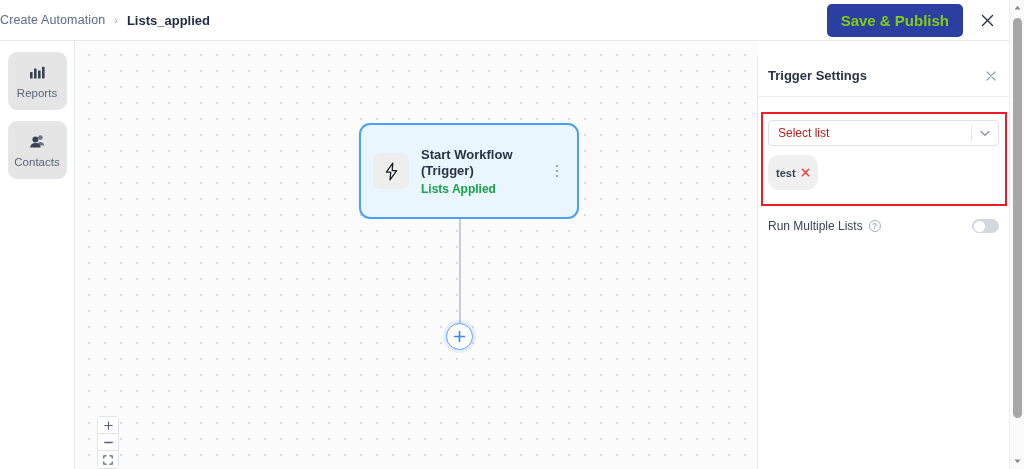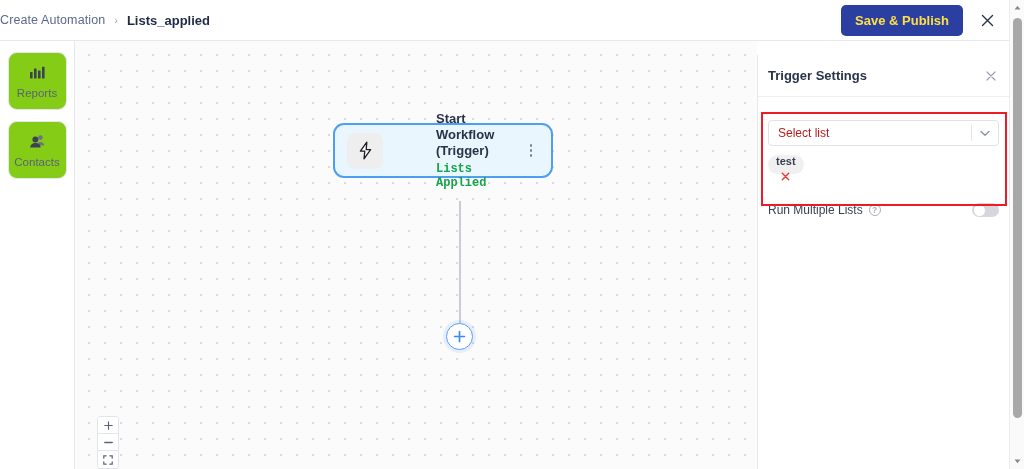--- a/index.html
+++ b/index.html
@@ -19,72 +19,72 @@
   }
   .crumb {
     font-size: 12.5px; color: #5b6b8c; letter-spacing: .1px;
   }
   .crumb-sep { margin: 0 9px; color: #9aa5bb; font-size: 11px; }
   .crumb-current { font-size: 13px; color: #1f2b45; font-weight: 700; }
   .topbar-right {
     margin-left: auto; display: flex; align-items: center; gap: 14px; margin-right: 12px;
   }
   .publish-btn {
-    background: #2b3fa0; color: #fde047; border: none; border-radius: 5px;
-    font-size: 13px; font-weight: 700; padding: 8px 14px; cursor: pointer;
+    background: #2b3fa0; color: #84cc16; border: none; border-radius: 5px;
+    font-size: 15px; font-weight: 700; padding: 8px 14px; cursor: pointer;
     font-family: "Liberation Sans", sans-serif; white-space: nowrap;
   }
   .close-x {
     width: 20px; height: 20px; cursor: pointer; position: relative;
     display: flex; align-items: center; justify-content: center;
   }
   .close-x svg { display: block; }
 
   
   .rail {
     position: absolute; left: 0; top: 41px; width: 75px; height: 428px;
     background: #fff; border-right: 1px solid #e6e8ec; z-index: 15;
     padding-top: 11px;
   }
   .rail-item {
     width: 59px; height: 58px; margin: 0 auto 11px auto;
-    border: 1px solid #e4e7ee; border-radius: 9px; background: #84cc16;
+    border: 1px solid #e4e7ee; border-radius: 9px; background: #e5e5e5;
     display: flex; flex-direction: column; align-items: center; justify-content: center;
     gap: 5px; cursor: pointer;
   }
   .rail-item.active { background: #e9f0fe; border-color: #e9f0fe; }
   .rail-label { font-size: 11.5px; color: #5a6478; }
   .rail-item.active .rail-label { color: #4c7ef3; }
   .rail-icon { height: 18px; display: flex; align-items: center; }
 
   
   .canvas {
     position: absolute; left: 75px; top: 41px; width: 682px; height: 428px;
     background-color: #fbfbfc;
     background-image: radial-gradient(#d8dae0 1px, transparent 1px);
     background-size: 16px 16px;
     background-position: 6px 6px;
     overflow: hidden;
   }
   .node {
-    position: absolute; left: 258px; top: 82px; width: 220px; height: 55px;
+    position: absolute; left: 284px; top: 82px; width: 220px; height: 96px;
     background: #e9f6fe; border: 2px solid #4d9ff5; border-radius: 11px;
-    display: flex; align-items: center; padding: 0 12px; cursor: pointer; gap: 41px;
+    display: flex; align-items: center; padding: 0 12px; cursor: pointer;
   }
   .node-icon {
     width: 36px; height: 36px; border-radius: 8px; background: #eeeeee;
     display: flex; align-items: center; justify-content: center; flex: 0 0 auto;
   }
   .node-text { margin-left: 12px; flex: 1 1 auto; min-width: 0; }
   .node-title {
     font-size: 13px; color: #2a3247; font-weight: 700; line-height: 16px;
     max-width: 125px;
   }
   .node-sub {
-    font-size: 12px; color: #16a34a; font-weight: 700; margin-top: 3px; line-height: 14px; font-family: Liberation Mono, monospace;
+    font-size: 12px; color: #16a34a; font-weight: 700; margin-top: 3px; line-height: 14px;
   }
   .node-menu {
     width: 16px; height: 22px; display: flex; flex-direction: column;
     align-items: center; justify-content: center; gap: 2.5px; cursor: pointer; flex: 0 0 auto;
   }
   .node-menu i { width: 2.5px; height: 2.5px; border-radius: 50%; background: #7b8494; display: block; }
 
   .connector {
     position: absolute; left: 384px; top: 160px; width: 1.5px; height: 122px;
     background: #c9ccd2;
@@ -120,22 +120,22 @@
   .field-label { font-size: 12.5px; color: #2a3247; font-weight: 400; }
   .select-box {
     margin-top: 9px; height: 26px; border: 1px solid #dfe2e8; border-radius: 4px;
     display: flex; align-items: center; background: #fff; cursor: pointer;
   }
   .select-ph { font-size: 12px; color: #b91c1c; padding-left: 9px; flex: 1 1 auto; }
   .select-div { width: 1px; height: 16px; background: #e5e7ed; }
   .select-arrow { width: 26px; display: flex; align-items: center; justify-content: center; }
   .chips { margin-top: 9px; display: flex; flex-wrap: wrap; gap: 6px; }
   .chip {
-    background: #f0f0f0; border-radius: 11px; height: 19px; padding: 0 8px;
-    display: inline-flex; align-items: center; gap: 5px; flex-direction: column;
+    background: #f0f0f0; border-radius: 11px; height: 35px; padding: 0 8px;
+    display: inline-flex; align-items: center; gap: 5px;
   }
   .chip-label { font-size: 11px; font-weight: 700; color: #3b4254; }
   .chip-x { cursor: pointer; display: flex; }
   .toggle-row {
     margin-top: 26px; display: flex; align-items: center; height: 20px;
   }
   .toggle-label { font-size: 12px; color: #3b4254; }
   .help-icon {
     width: 12px; height: 12px; border-radius: 50%; border: 1px solid #aab0bd;
     color: #aab0bd; font-size: 8.5px; display: inline-flex; align-items: center;

